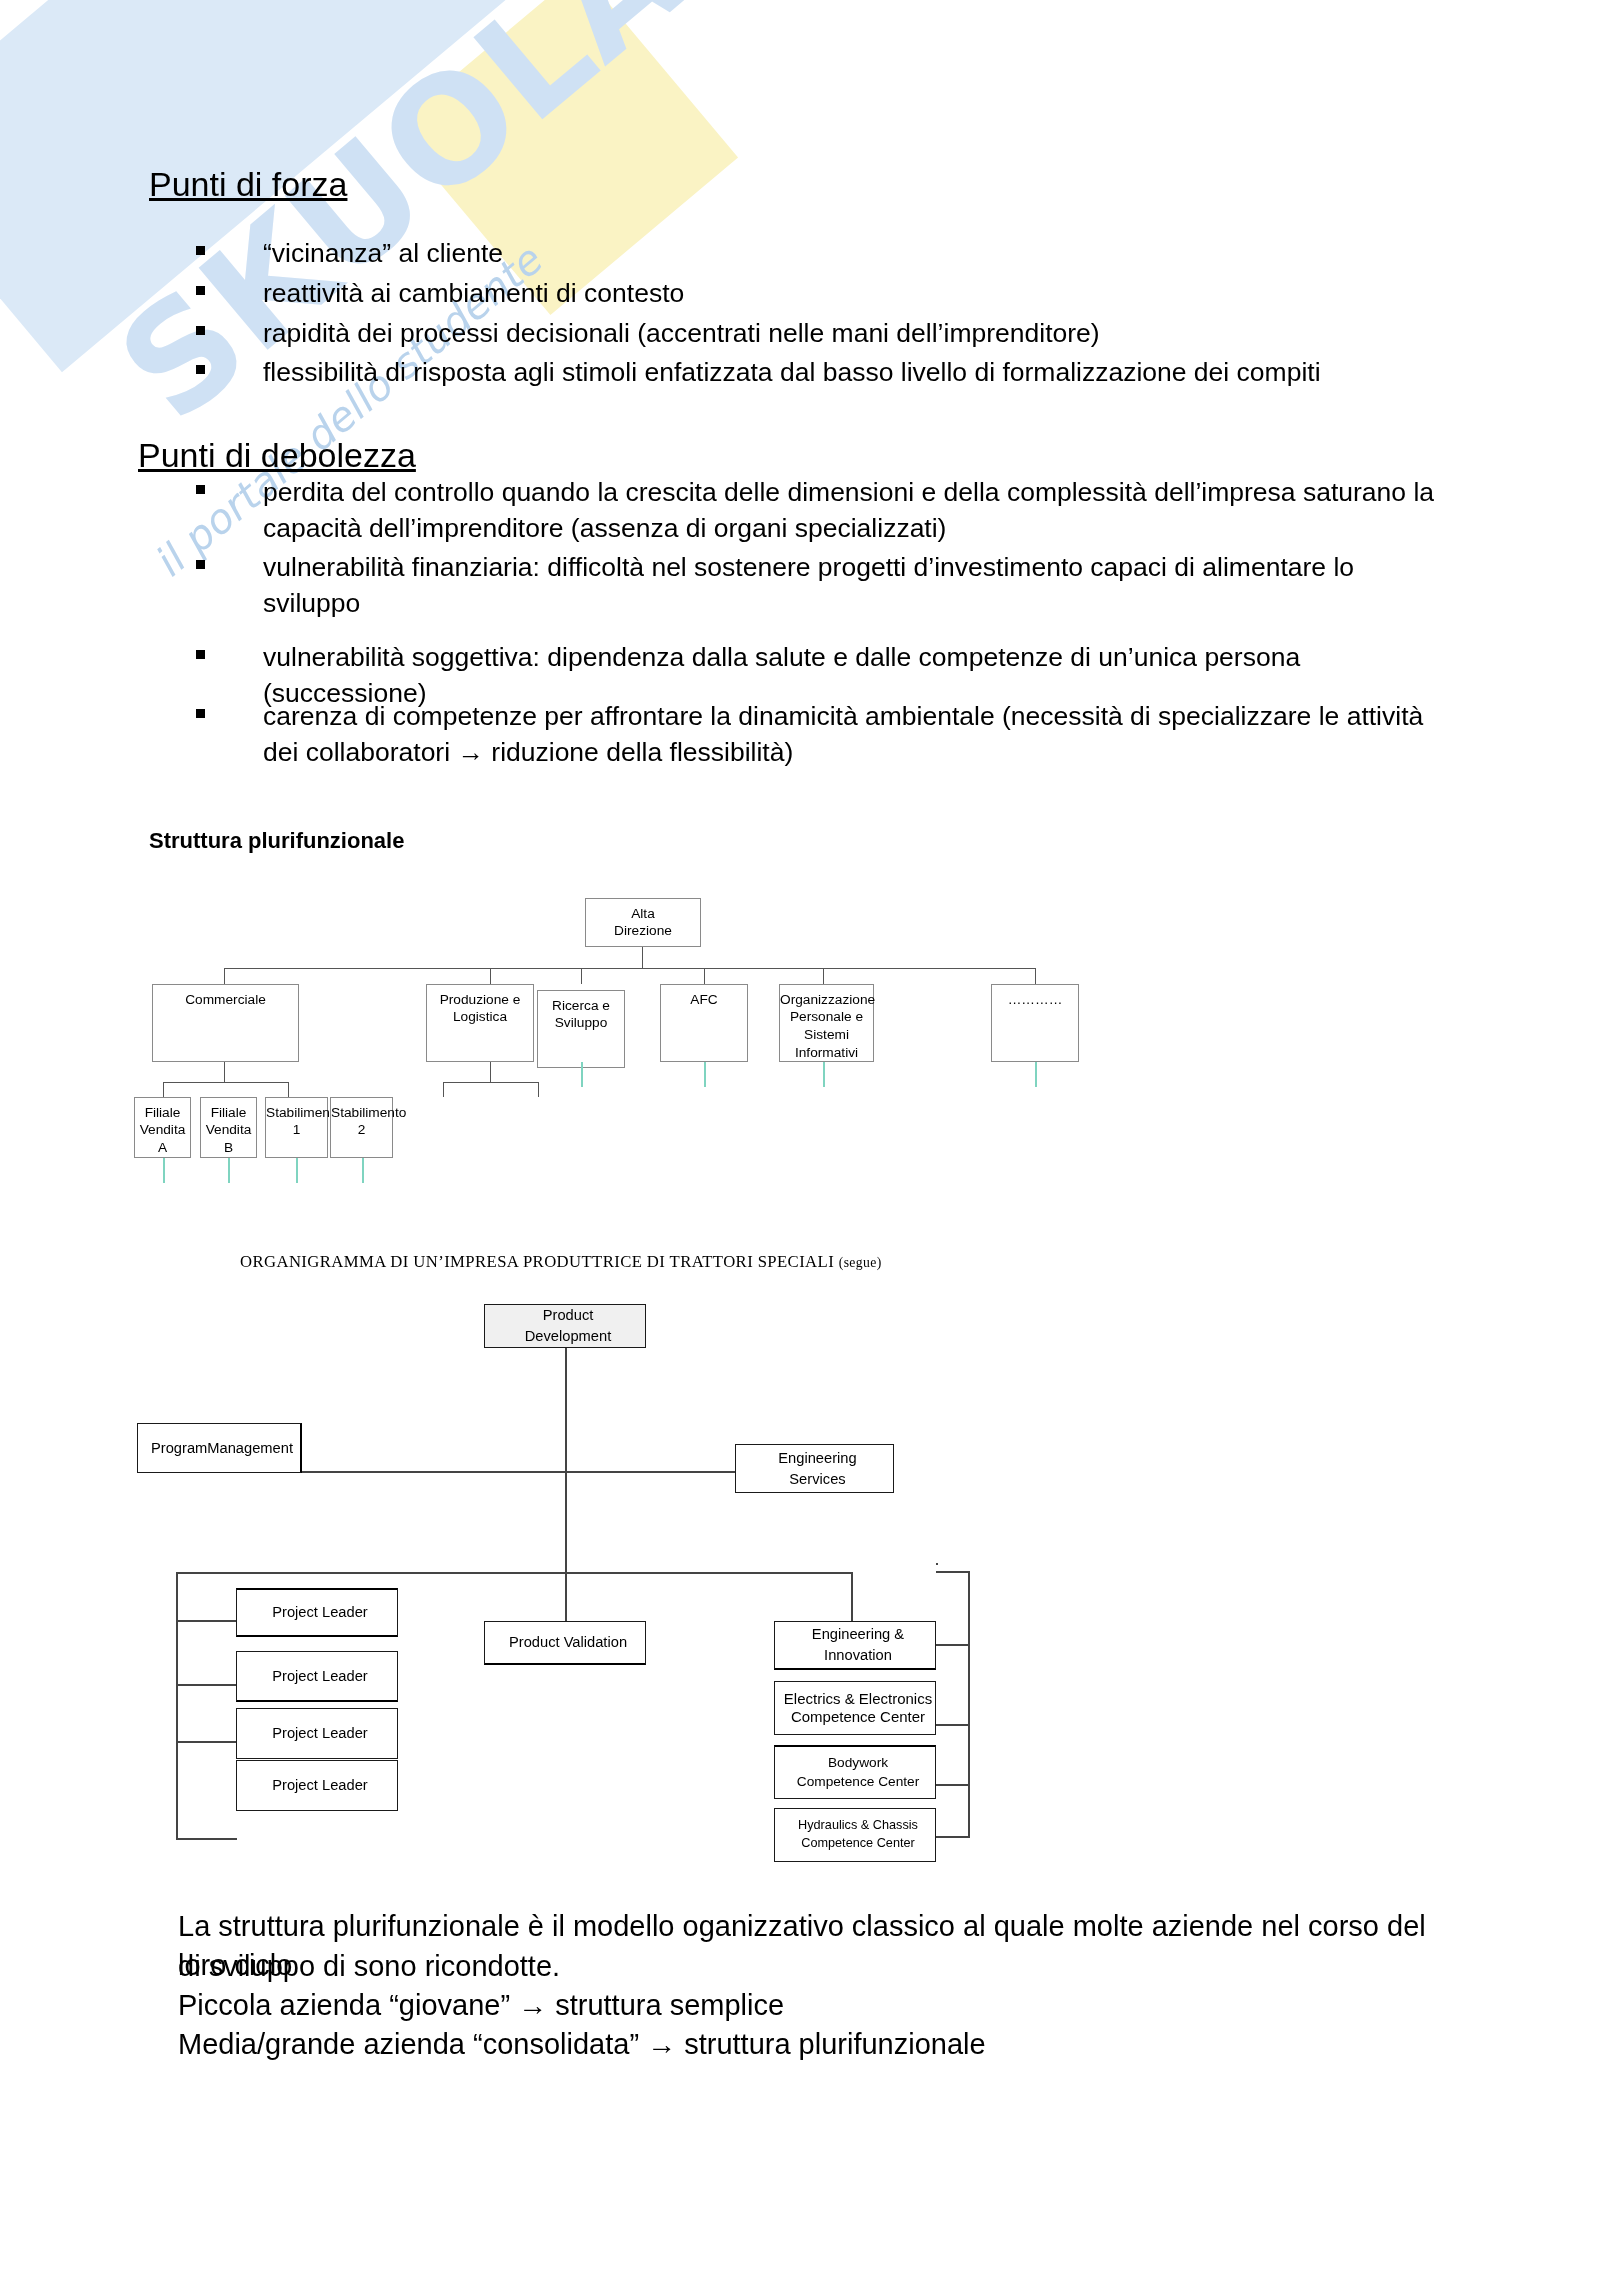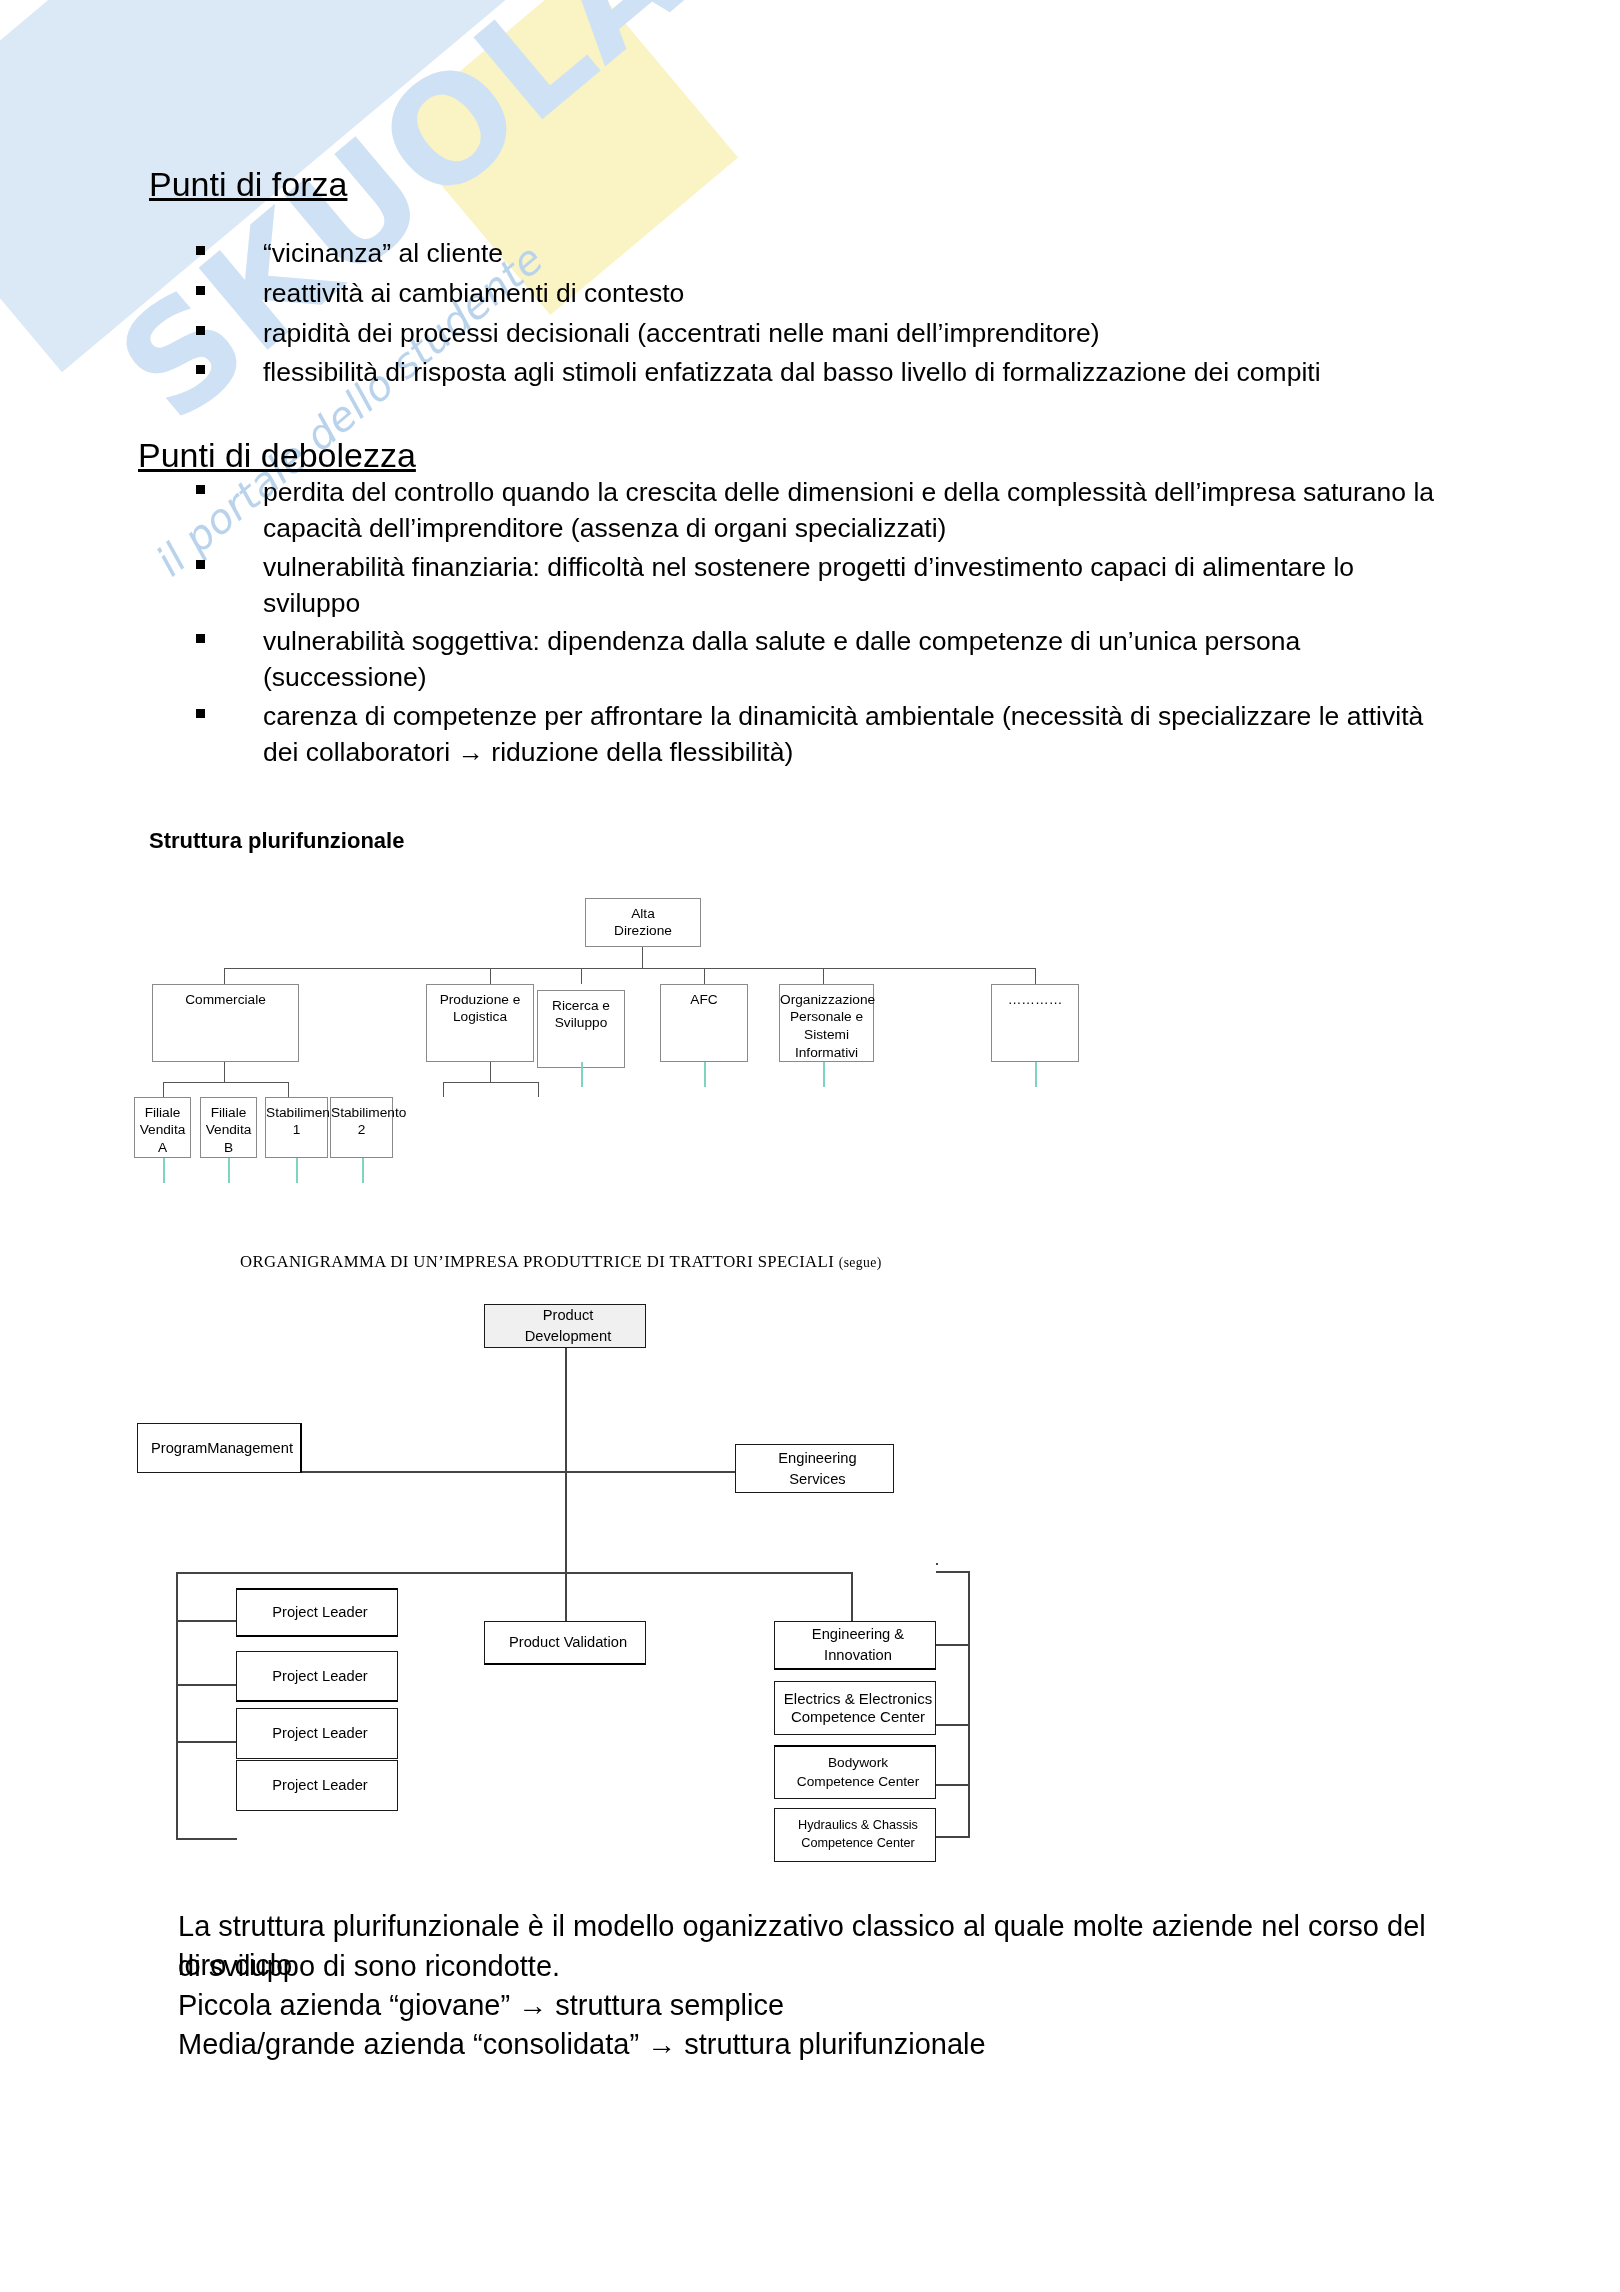--- a/index.html
+++ b/index.html
@@ -225,21 +225,21 @@
     <div class="heading-ul" style="left:138px; top:415px;margin-top:21px;">Punti di debolezza</div>
 
     <div class="bullet-row" style="left:196px; top:474px; width:1264px;">
       <span class="bullet-mark"></span>
       <span class="bullet-text">perdita del controllo quando la crescita delle dimensioni e della complessità dell’impresa saturano la capacità dell’imprenditore (assenza di organi specializzati)</span>
     </div>
     <div class="bullet-row" style="left:196px; top:549px; width:1255px;">
       <span class="bullet-mark"></span>
       <span class="bullet-text">vulnerabilità finanziaria: difficoltà nel sostenere progetti d’investimento capaci di alimentare lo sviluppo</span>
     </div>
-    <div class="bullet-row" style="left:196px; top:623px; width:1255px;">
+    <div class="bullet-row" style="left:196px; top:639px; width:1255px;">
       <span class="bullet-mark"></span>
       <span class="bullet-text">vulnerabilità soggettiva: dipendenza dalla salute e dalle competenze di un’unica persona (successione)</span>
     </div>
     <div class="bullet-row" style="left:196px; top:698px; width:1264px;">
       <span class="bullet-mark"></span>
       <span class="bullet-text">carenza di competenze per affrontare la dinamicità ambientale (necessità di specializzare le attività dei collaboratori → riduzione della flessibilità)</span>
     </div>
 
     <div class="section-title" style="left:149px; top:828px;">Struttura plurifunzionale</div>
 

